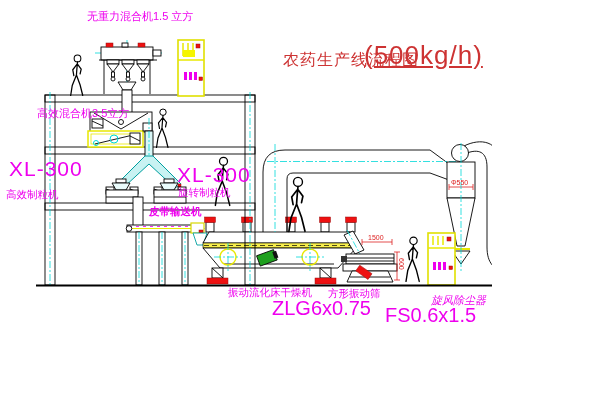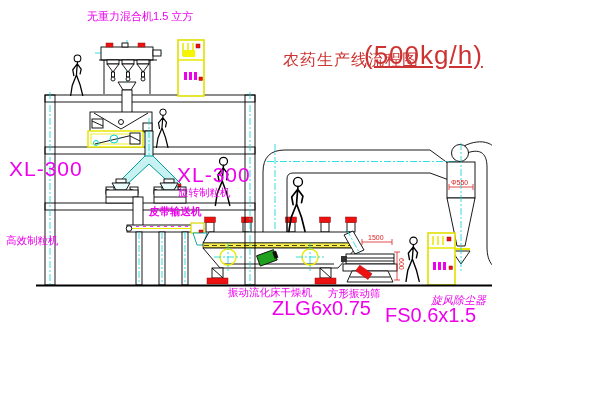--- a/index.html
+++ b/index.html
@@ -278,23 +278,24 @@
     <line class="cl" x1="250" y1="92" x2="250" y2="285"></line>
     <line x1="36" y1="285.5" x2="548" y2="285.5" stroke="#000" stroke-width="1.8"></line>
   </g>
 </svg>
 
 <div class="lbl mag" style="left:87px;top:11px;font-size:11px;">无重力混合机1.5 立方</div>
 
 <div class="lbl red t-main" style="left:283px;top:52px;">农药生产线流程图</div>
 <div class="lbl red t-cap" style="left:364px;top:42px;">(500kg/h)</div>
 
+<div class="lbl mag" style="left:37px;top:108px;font-size:11px;">高效混合机3.5立方</div>
 
 <div class="lbl mag big" style="left:9px;top:158px;">XL-300</div>
-<div class="lbl mag sm" style="left:6px;top:189px;margin-top:46px;">高效制粒机</div>
+<div class="lbl mag sm" style="left:6px;top:189px;">高效制粒机</div>
 
 <div class="lbl mag big" style="left:177px;top:164px;">XL-300</div>
 <div class="lbl mag sm" style="left:178px;top:187px;">旋转制粒机</div>
 
 <div class="lbl mag sm" style="left:149px;top:206px;font-weight:bold;">皮带输送机</div>
 
 <div class="lbl mag sm" style="left:228px;top:287px;text-align:right;">振动流化床干燥机</div>
 <div class="lbl mag md" style="left:224px;top:298px;">ZLG6x0.75</div>
 
 <div class="lbl mag sm" style="left:328px;top:288px;">方形振动筛</div>

